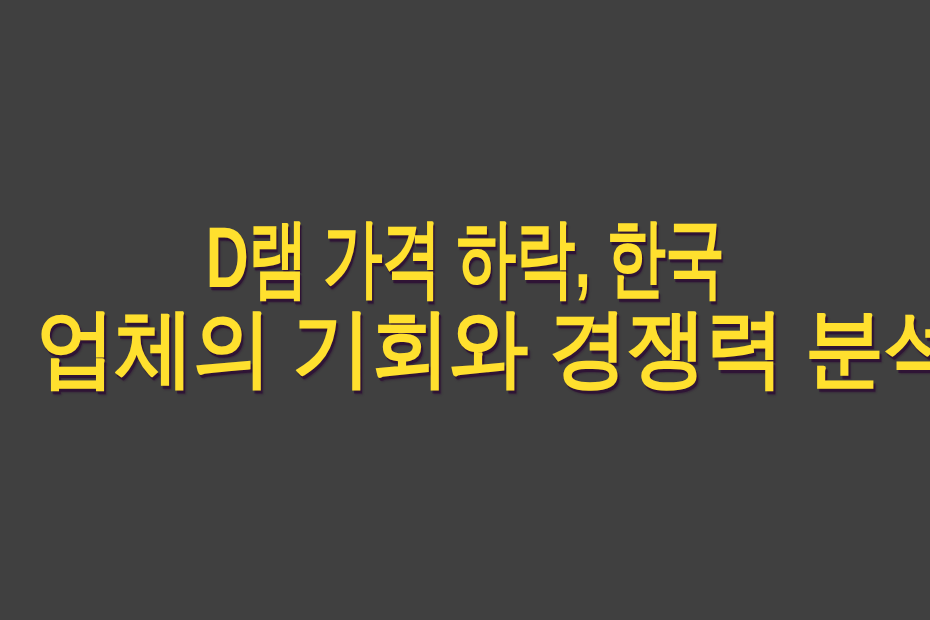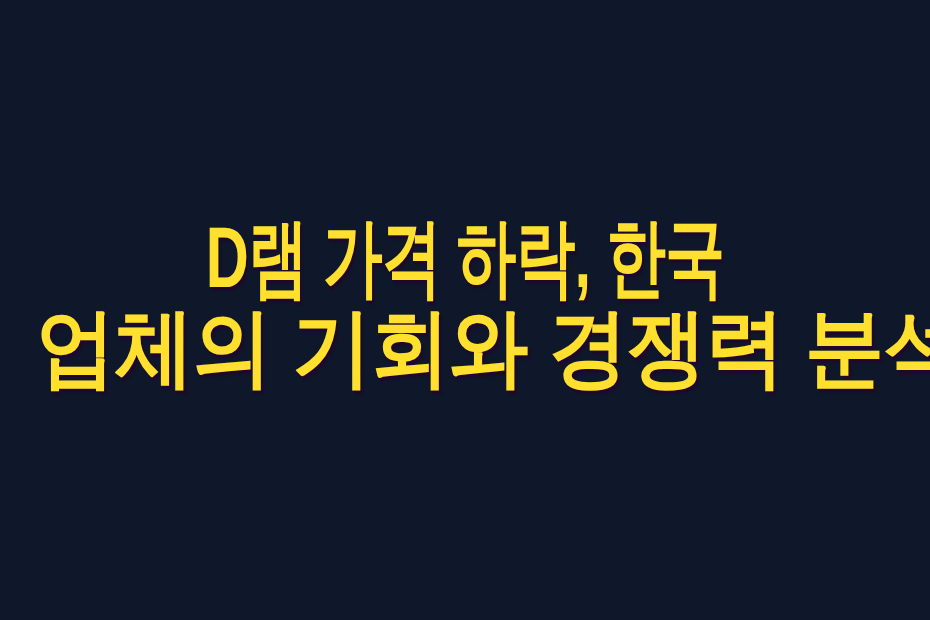--- a/index.html
+++ b/index.html
@@ -67,21 +67,21 @@
   
   #headline-line-2 {
     font-size: 86px;
     transform: scaleX(0.99);
     transform-origin: center center;
   }
 </style>
 </head>
 <body>
 
-<div id="thumbnail-card" style="background: #0f172a;">
+<div id="thumbnail-card" style="background: #404040;">
 
   <div id="headline-block">
 
     <span class="headline-line" id="headline-line-1" style="color: rgb(255, 224, 46); text-shadow: rgba(40, 2, 50, 0.55) 2px 3px 0px, rgba(40, 2, 50, 0.35) 3px 4px 2px; transform: scaleX(0.6935); transform-origin: center center;">D램 가격 하락, 한국</span>
 
     <span class="headline-line" id="headline-line-2" style="color: rgb(255, 224, 46); text-shadow: rgba(40, 2, 50, 0.55) 2px 3px 0px, rgba(40, 2, 50, 0.35) 3px 4px 2px; transform: scaleX(0.9226); transform-origin: center center;">업체의 기회와 경쟁력 분석</span>
 
   </div>
 
 </div>

